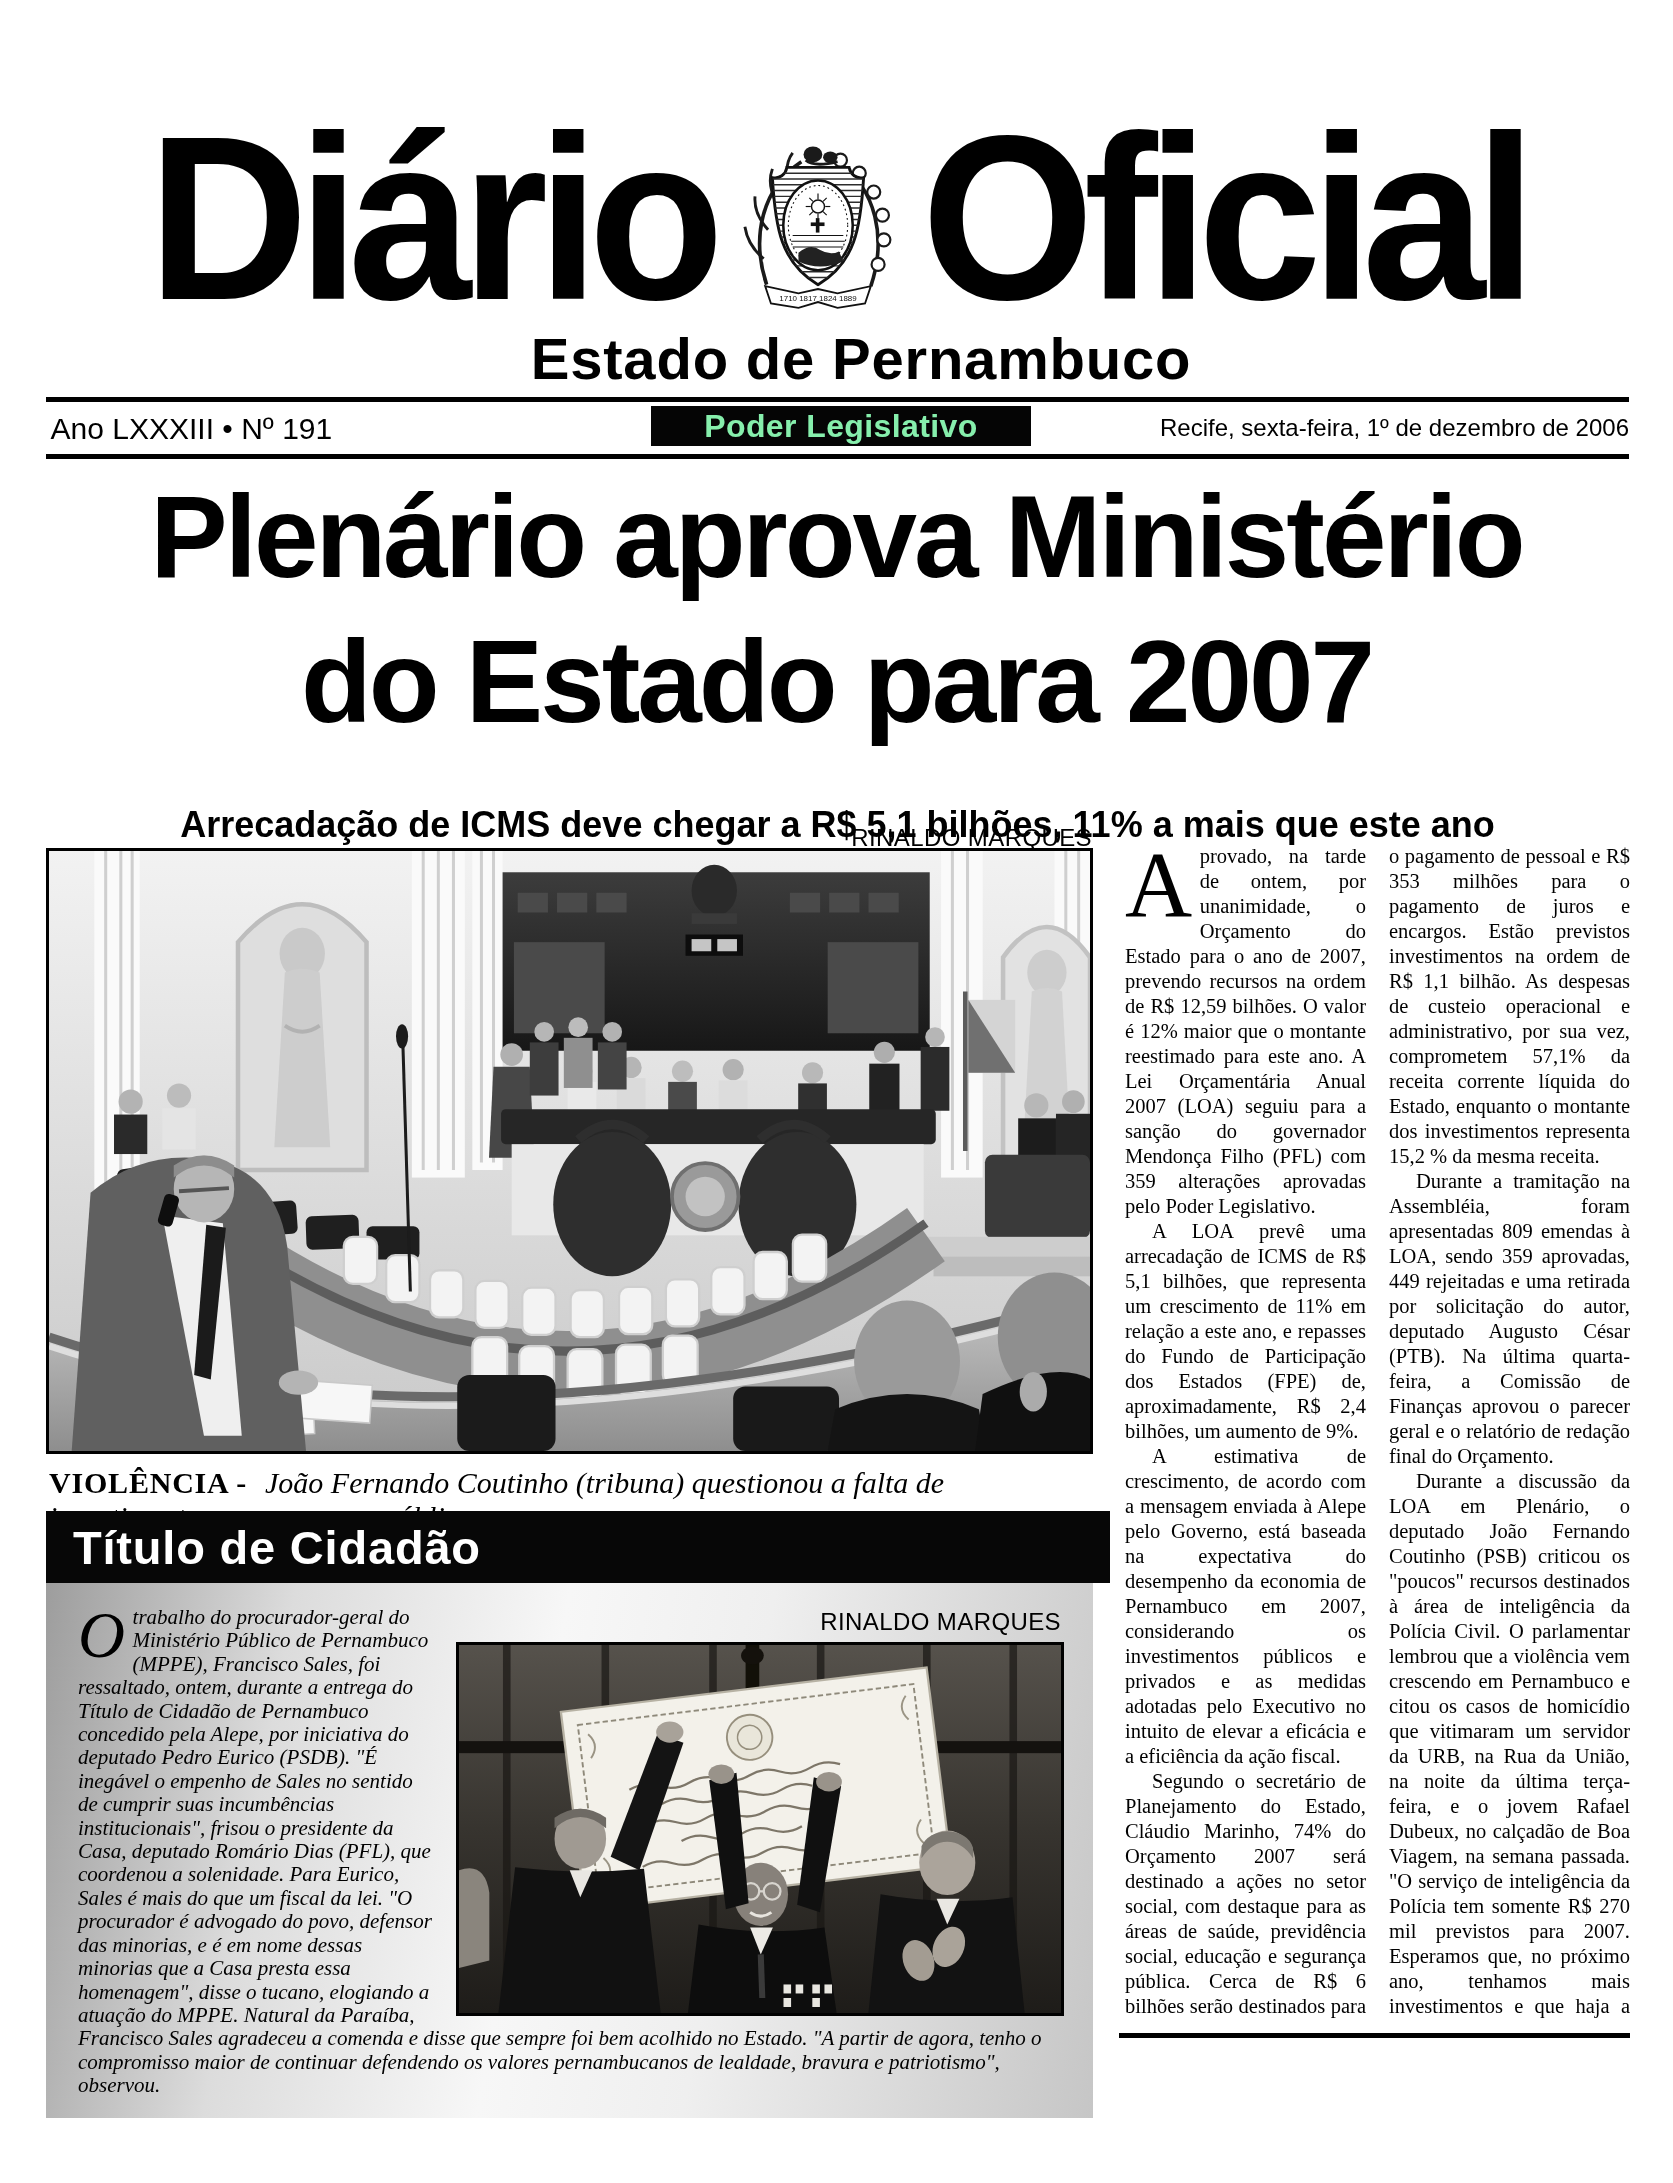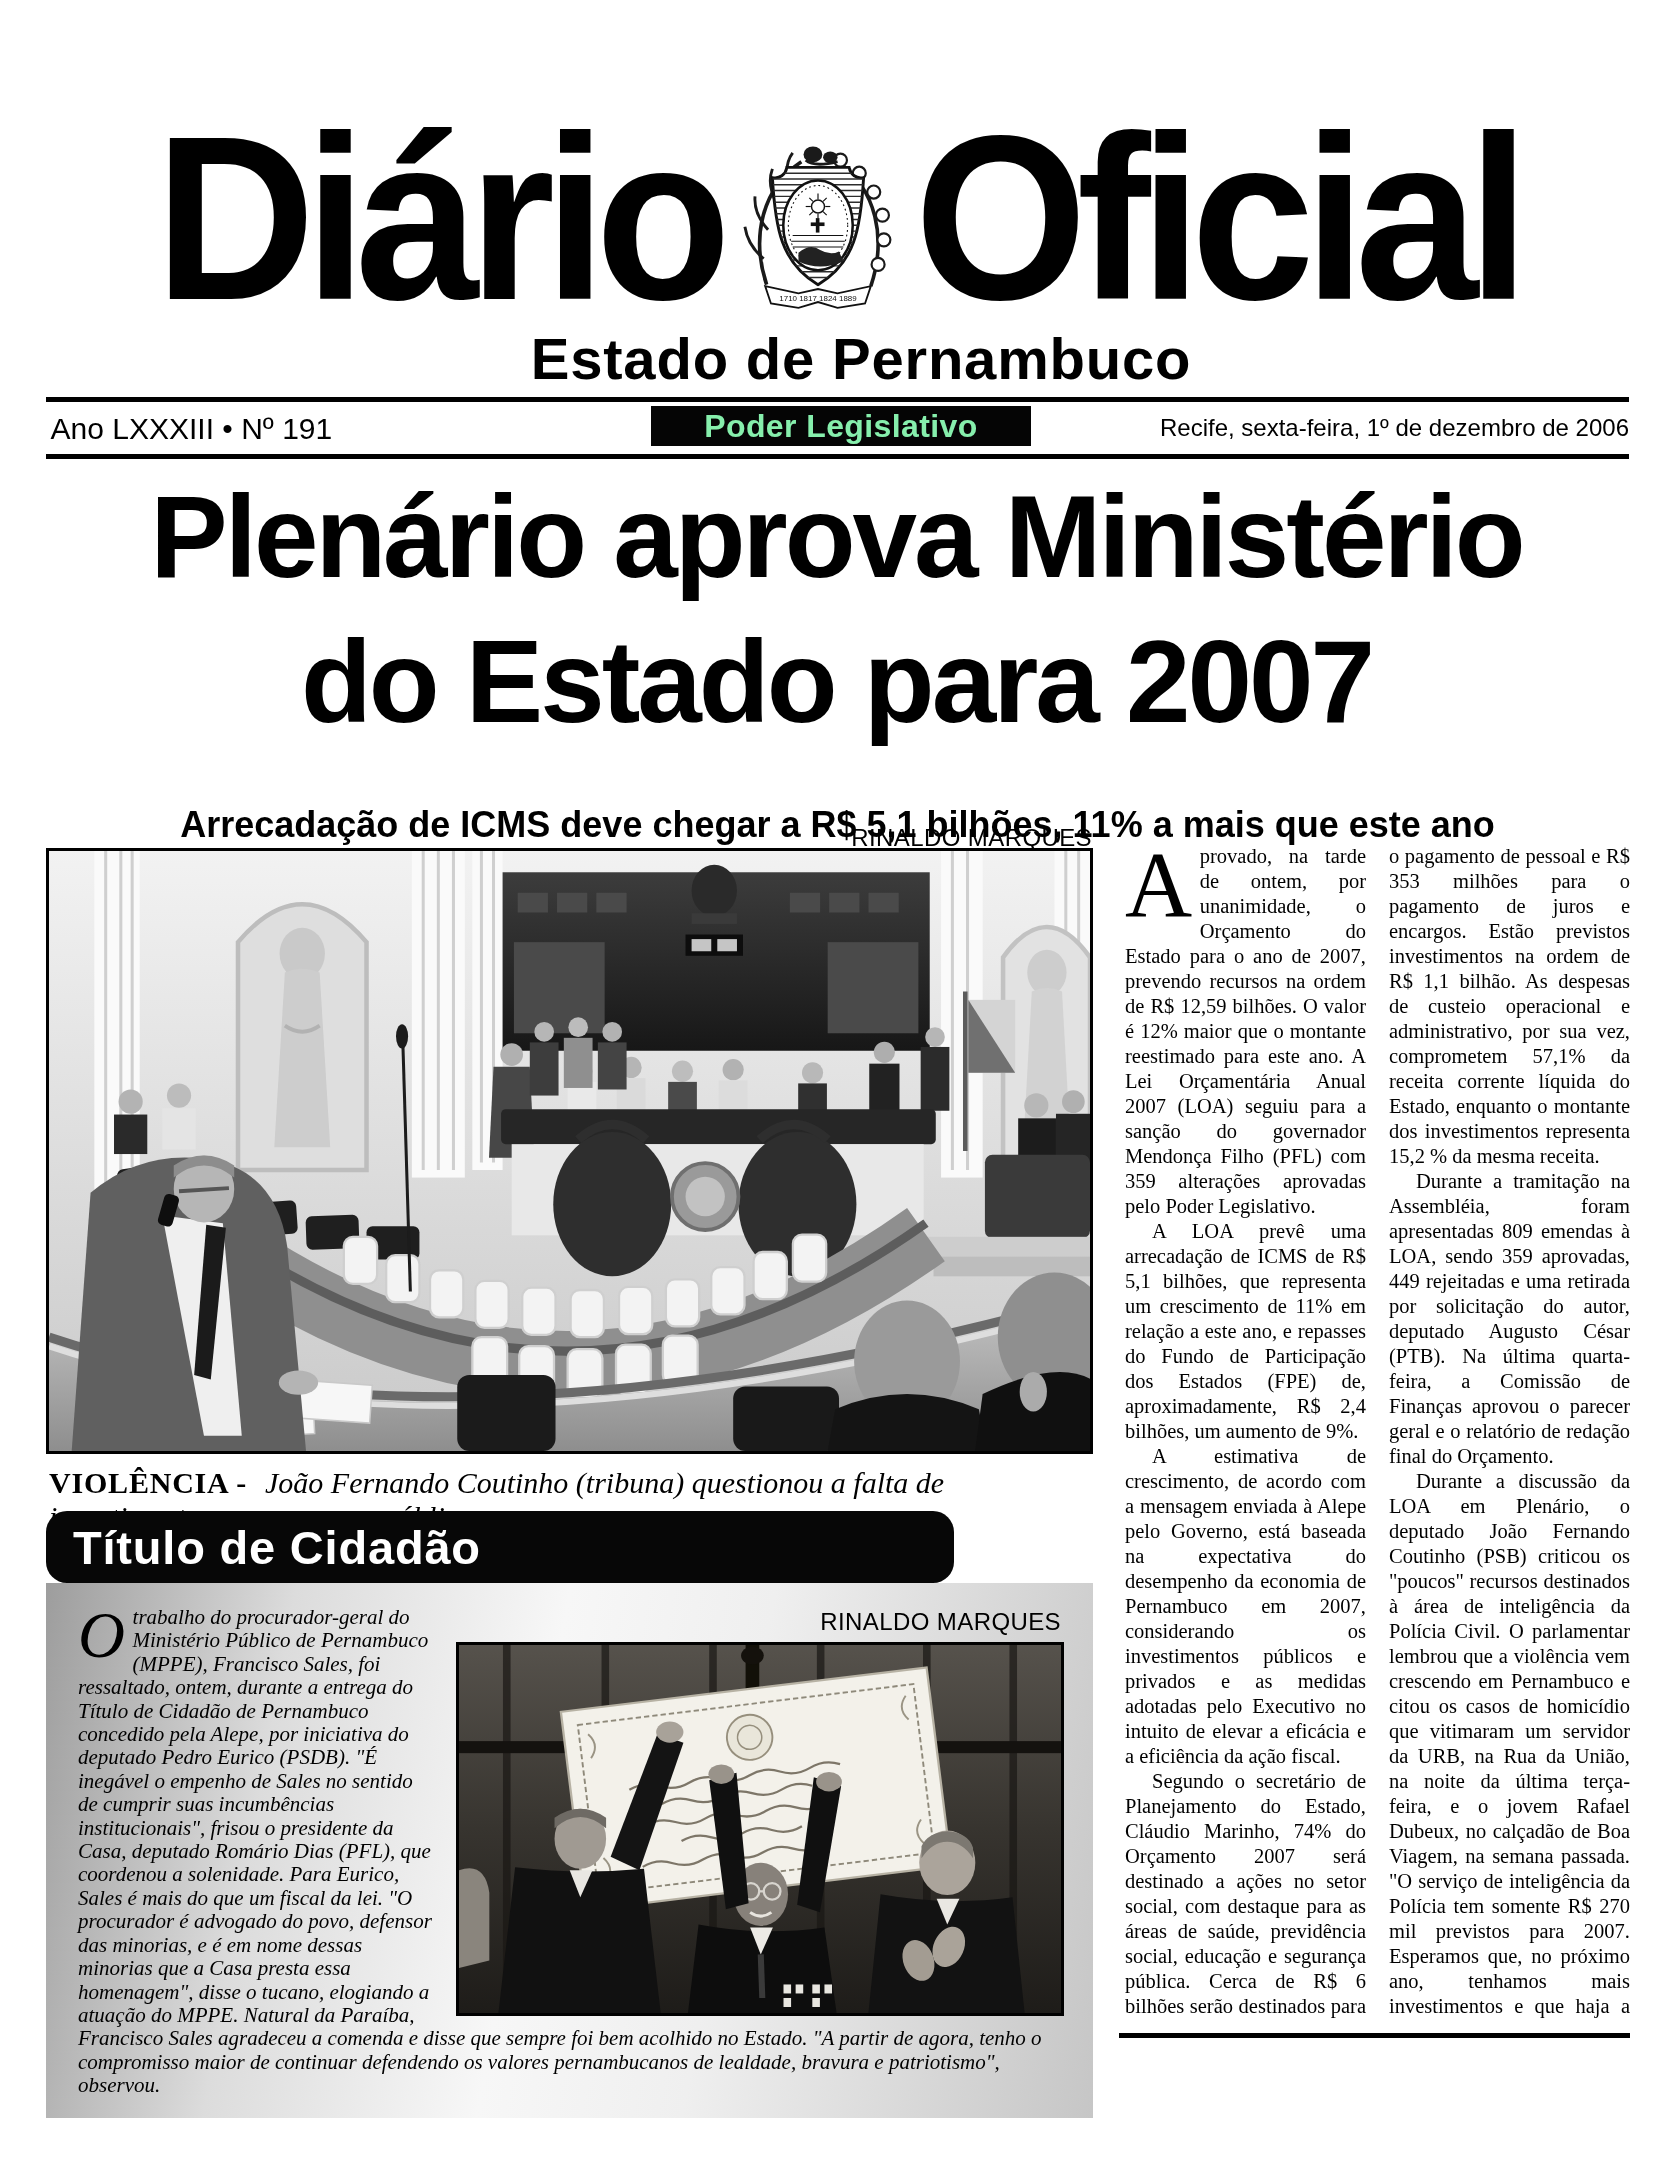--- a/index.html
+++ b/index.html
@@ -1,20 +1,20 @@
 <!DOCTYPE html>
 <html lang="pt" style="font-size:12px"><head>
 <meta charset="utf-8">
 <style>
   html,body{margin:0;padding:0;background:#888;}
   #page{position:relative;width:1674px;height:2183px;background:#ffffff;color:#000;
         font-family:"Liberation Serif",serif;overflow:hidden;}
   
   .masthead-row{position:absolute;top:97px;left:46px;right:46px;height:228px;
-    display:flex;justify-content:center;align-items:flex-end;gap:21px;white-space:nowrap;}
+    display:flex;justify-content:center;align-items:flex-end;gap:28px;white-space:nowrap;}
   .masthead-word{font-family:"Liberation Sans",sans-serif;font-weight:bold;
     font-size:222px;line-height:.92;letter-spacing:-10.6px;transform:scaleY(1.05);transform-origin:bottom;}
   .emblem{width:152px;height:173px;margin-bottom:10.6px;flex:0 0 auto;}
   .estado{position:absolute;top:325px;left:0;width:100%;text-align:center;
     font-family:"Liberation Sans",sans-serif;font-weight:bold;font-size:58px;letter-spacing:0.8px;padding-left:24px;}
   .rule{position:absolute;left:46px;width:1583px;height:5.3px;background:#000;}
   .rule-1{top:397px;} .rule-2{top:454px;}
   
   .info-bar{position:absolute;left:46px;top:401px;width:1583px;height:50px;
     font-family:"Liberation Sans",sans-serif;}
@@ -40,22 +40,22 @@
   .caption-1 i{font-style:italic;}
   
   .article-1{position:absolute;left:1125px;top:844px;width:505px;height:1187px;
     column-count:2;column-gap:23px;column-fill:auto;overflow:hidden;
     font-size:20.5px;line-height:25px;text-align:justify;hyphens:auto;-webkit-hyphens:auto;}
   .article-1 p{margin:0;}
   .article-1 p + p{text-indent:27px;}
   .dropcap{float:left;font-size:93px;line-height:.78;padding:4.6px 7.6px 0 0;font-weight:normal;}
   .rule-3{position:absolute;left:1119px;top:2033px;width:511px;height:5.3px;background:#000;}
   
-  .section-bar{position:absolute;left:46px;top:1511px;width:908px;height:72px;background:#070707;
-    display:flex;align-items:center;box-sizing:border-box;padding-left:27px;border-radius:21px;}
+  .section-bar{position:absolute;left:46px;top:1511px;width:1064px;height:72px;background:#070707;
+    display:flex;align-items:center;box-sizing:border-box;padding-left:27px;}
   .section-bar span{color:#fff;font-family:"Liberation Sans",sans-serif;font-weight:bold;
     font-size:47px;letter-spacing:0.8px;}
   .graybox{position:absolute;left:46px;top:1583px;width:1047px;min-height:493px;
     background:linear-gradient(100deg,#9d9d9d 0%,#dcdcdc 22%,#f7f7f7 46%,#efefef 64%,#c6c6c6 100%);
     box-sizing:border-box;padding:23px 29px 20px 32px;}
   .story2-text{font-style:italic;font-size:21px;line-height:23.4px;text-align:left;}
   .dropcap2{float:left;font-size:65px;line-height:.82;padding:3px 7.6px 0 0;font-style:italic;}
   .figure2{float:right;width:608px;margin:0 0 9px 20px;}
   .credit-2{text-align:right;margin:1.5px 3px 6px 0;}
   .photo-2{width:100%;height:374px;border:3px solid #000;box-sizing:border-box;background:#2a2826;}

